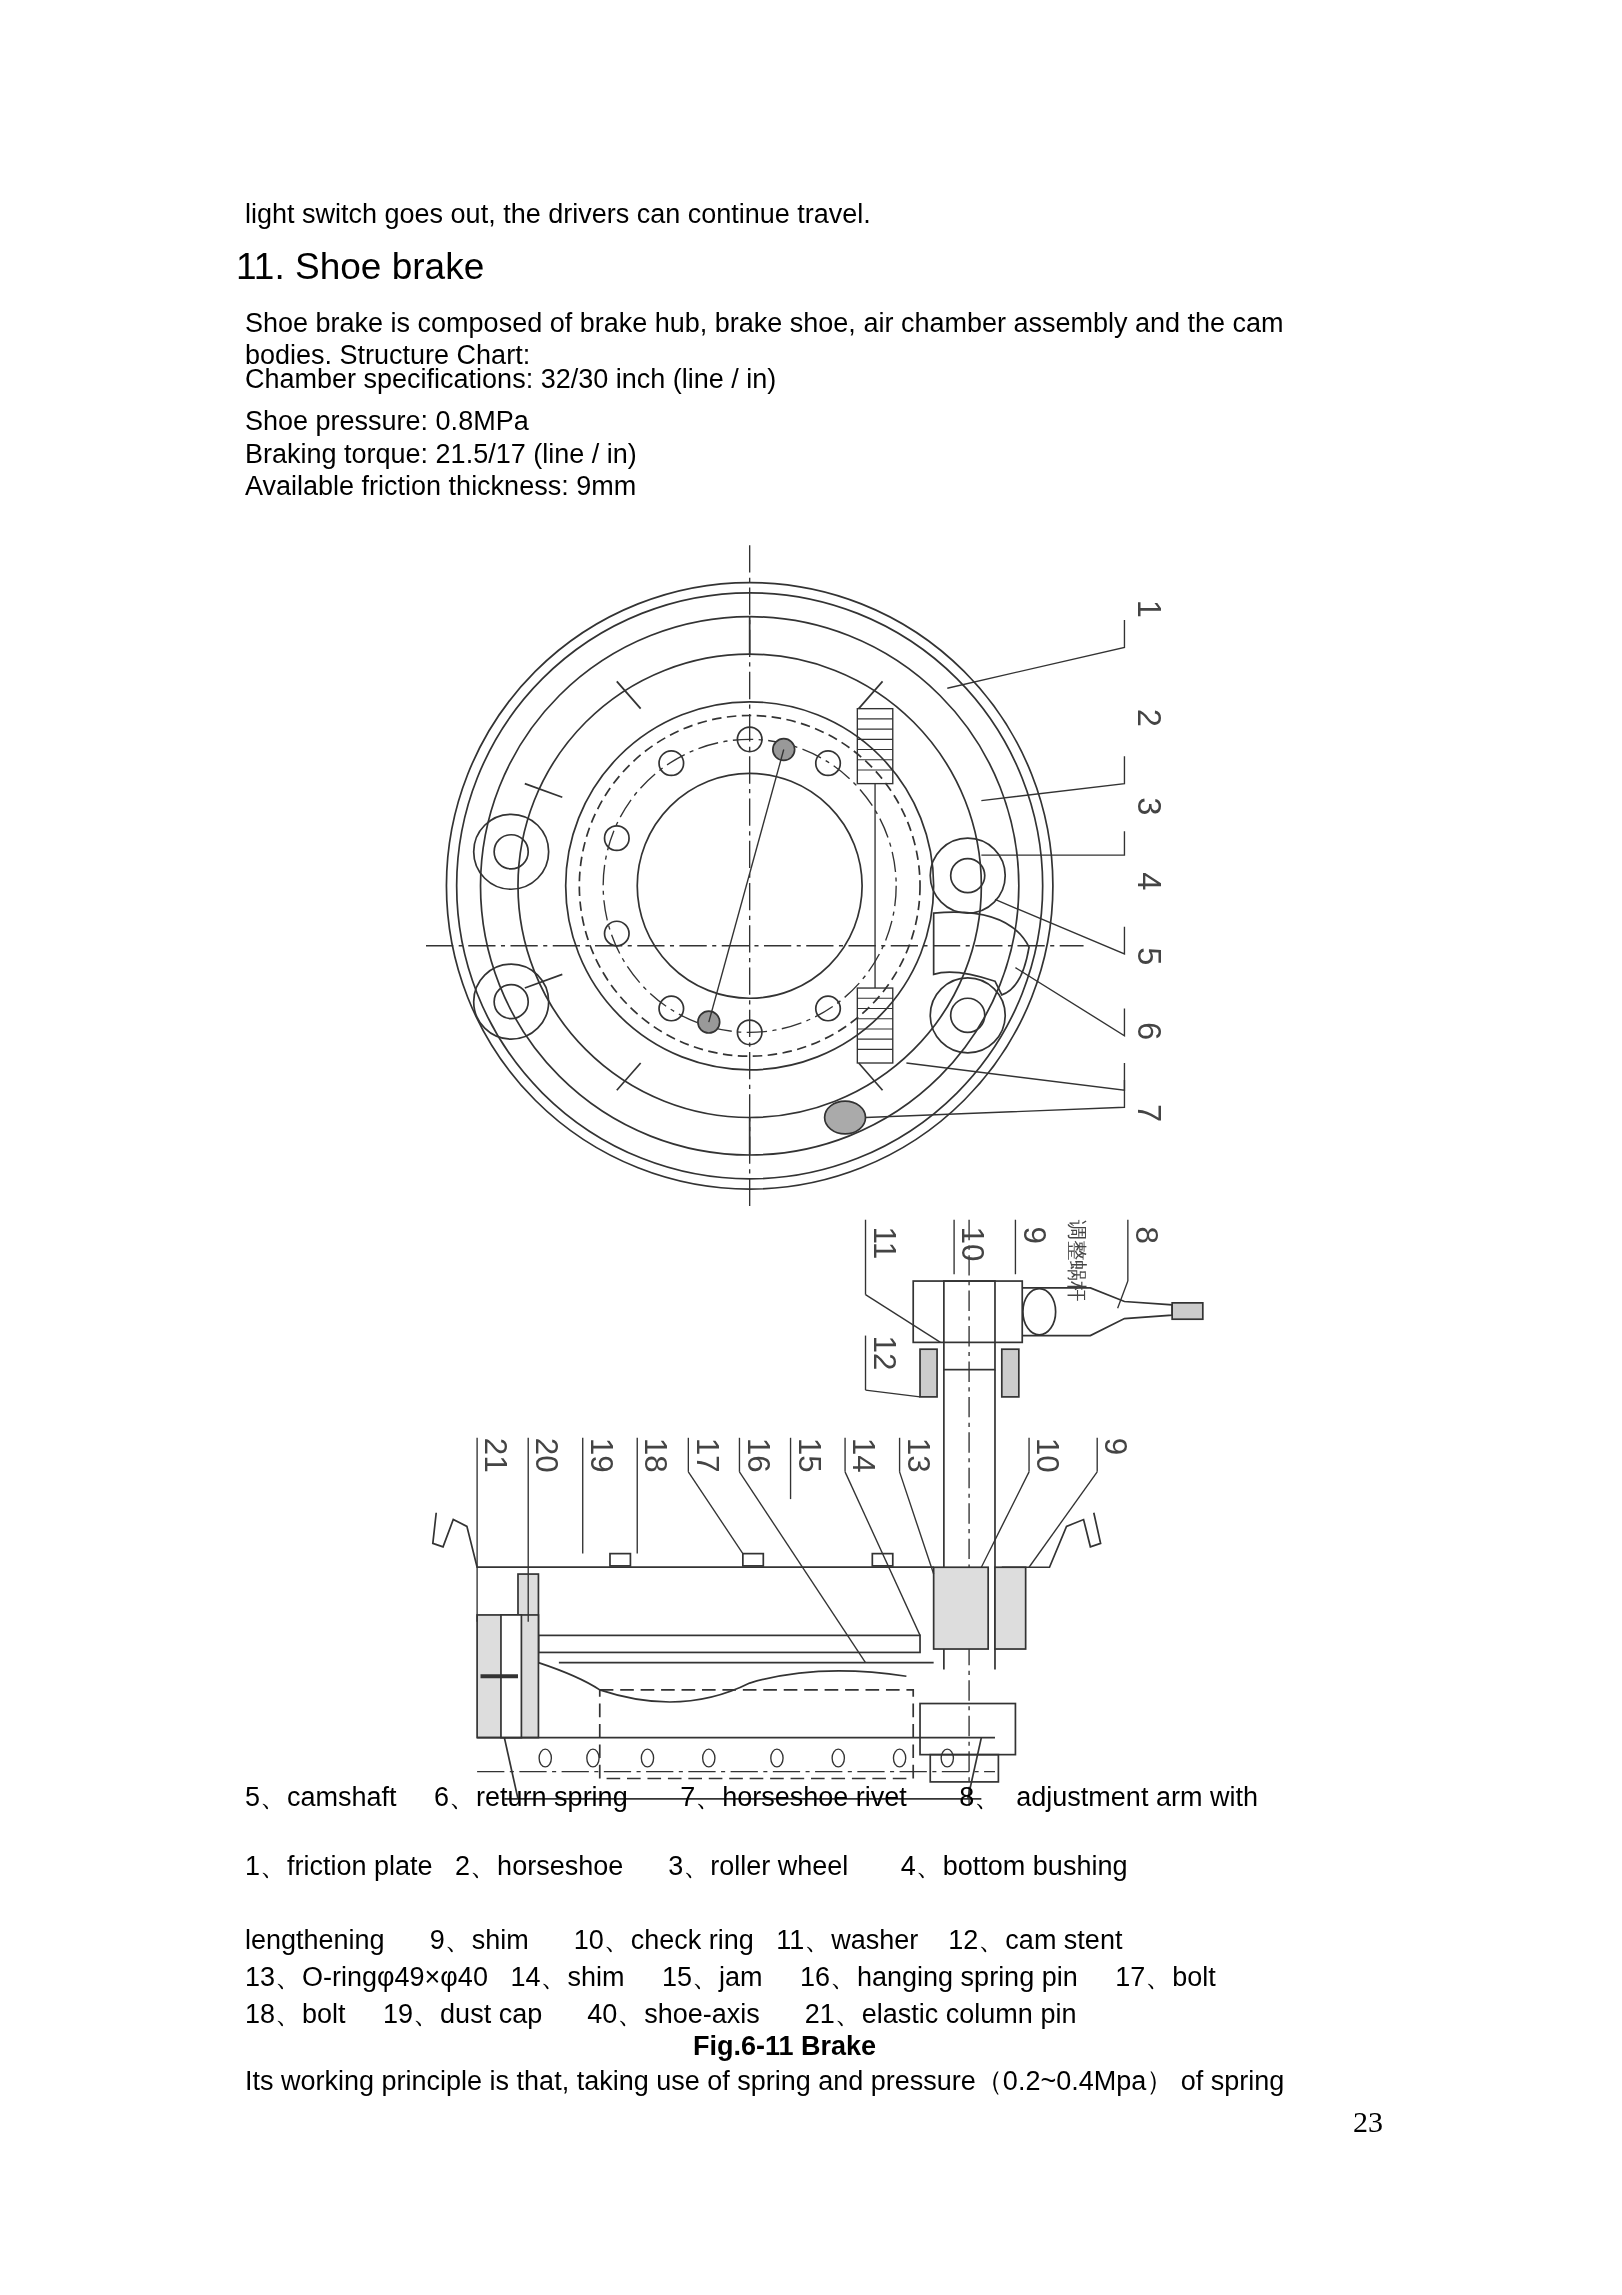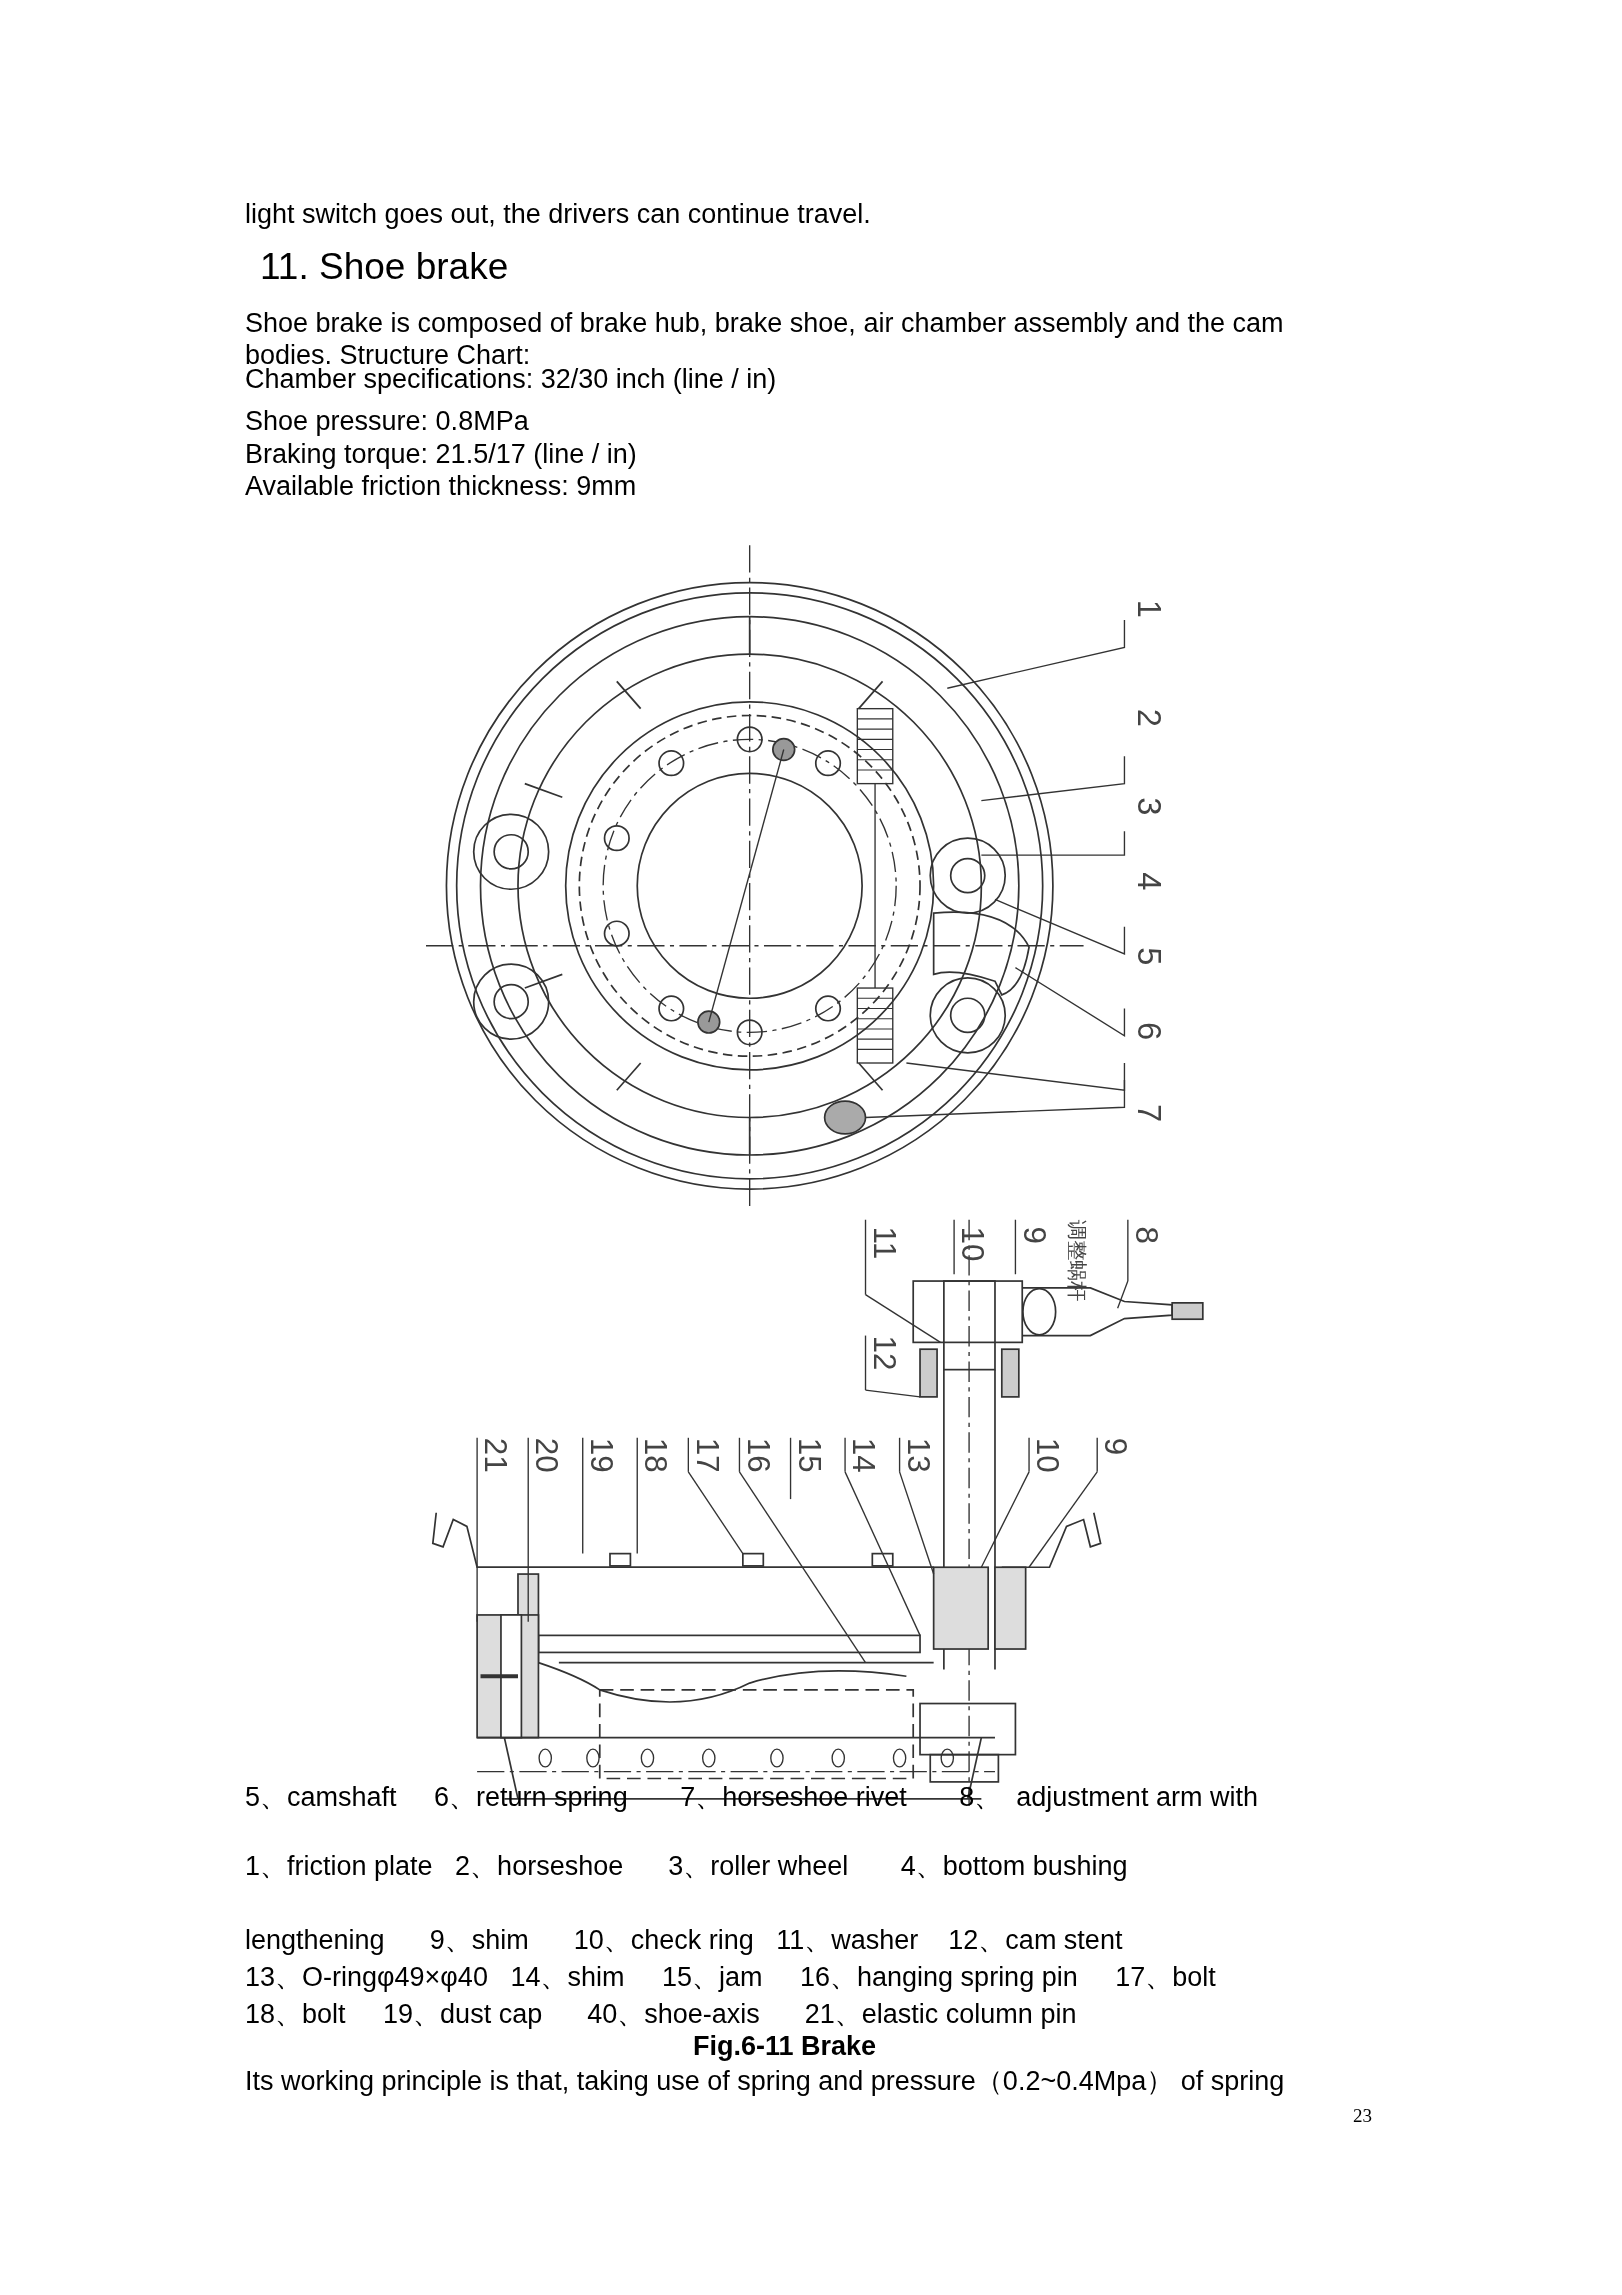--- a/index.html
+++ b/index.html
@@ -1,23 +1,23 @@
 <!DOCTYPE html>
 <html style="font-size:11px"><head>
 <meta charset="utf-8">
 <style>
   html, body { margin: 0; padding: 0; background: #ffffff; }
   body { width: 1622px; height: 2295px; position: relative; overflow: hidden;
          font-family: "Liberation Sans", sans-serif; color: #000; }
   .line { position: absolute; left: 245px; font-size: 27px; line-height: 33px; white-space: nowrap; }
-  .heading { position: absolute; left: 260px; top: 245px; font-size: 37px; line-height: 44px; white-space: nowrap; text-align: right; }
+  .heading { position: absolute; left: 236px; top: 245px; font-size: 37px; line-height: 44px; white-space: nowrap; text-align: right; }
   .fig { position: absolute; left: 0; top: 0; width: 1622px; height: 2295px; }
   .legend-line { position: absolute; left: 245px; font-size: 27px; line-height: 37px; white-space: pre; }
   .caption { position: absolute; top: 2031px; left: 665px; font-size: 27px; font-weight: bold; white-space: nowrap; margin-left: 28px; }
-  .pagenum { position: absolute; top: 2105px; left: 1353px; font-family: "Liberation Serif", serif; font-size: 19px; }
+  .pagenum { position: absolute; top: 2105px; left: 1353px; font-family: "Liberation Serif", serif; font-size: 30px; }
   svg text { font-family: "Liberation Sans", sans-serif; }
 </style>
 </head>
 <body>
 
 <div class="line" style="top:198px;">light switch goes out, the drivers can continue travel.</div>
 <div class="heading">11. Shoe brake</div>
 <div class="line" style="top:307px;">Shoe brake is composed of brake hub, brake shoe, air chamber assembly and the cam</div>
 <div class="line" style="top:339px;">bodies. Structure Chart:</div>
 <div class="line" style="top:363px;">Chamber specifications: 32/30 inch (line / in)</div>

